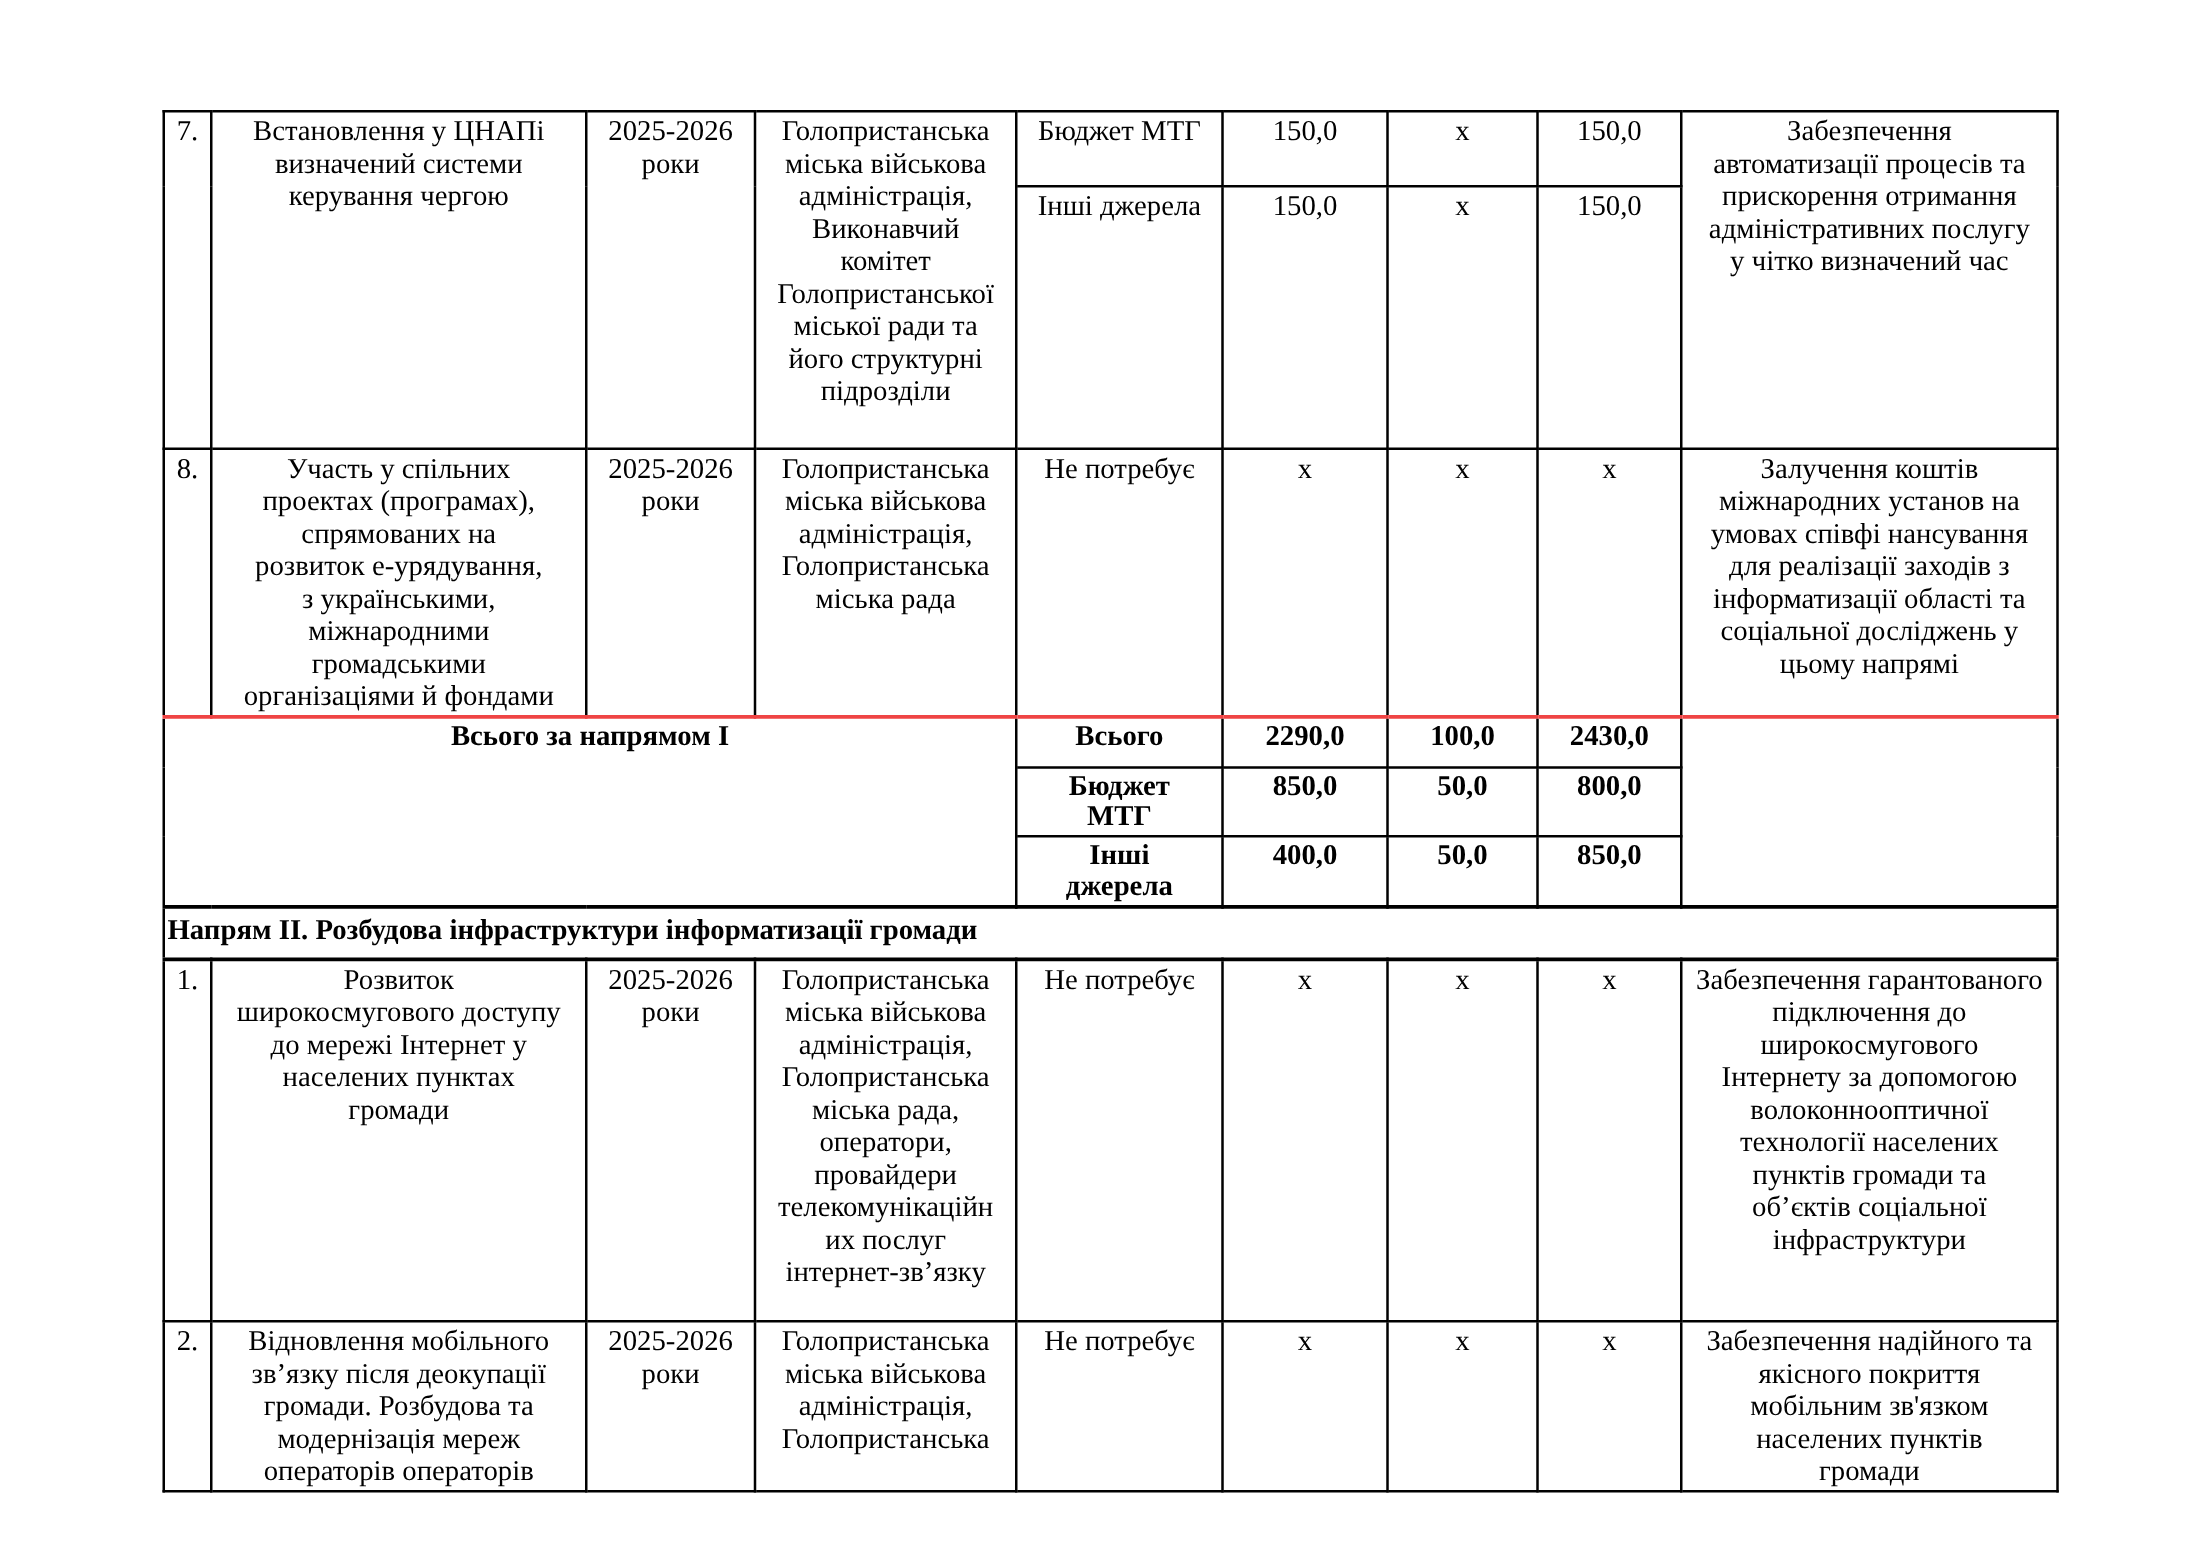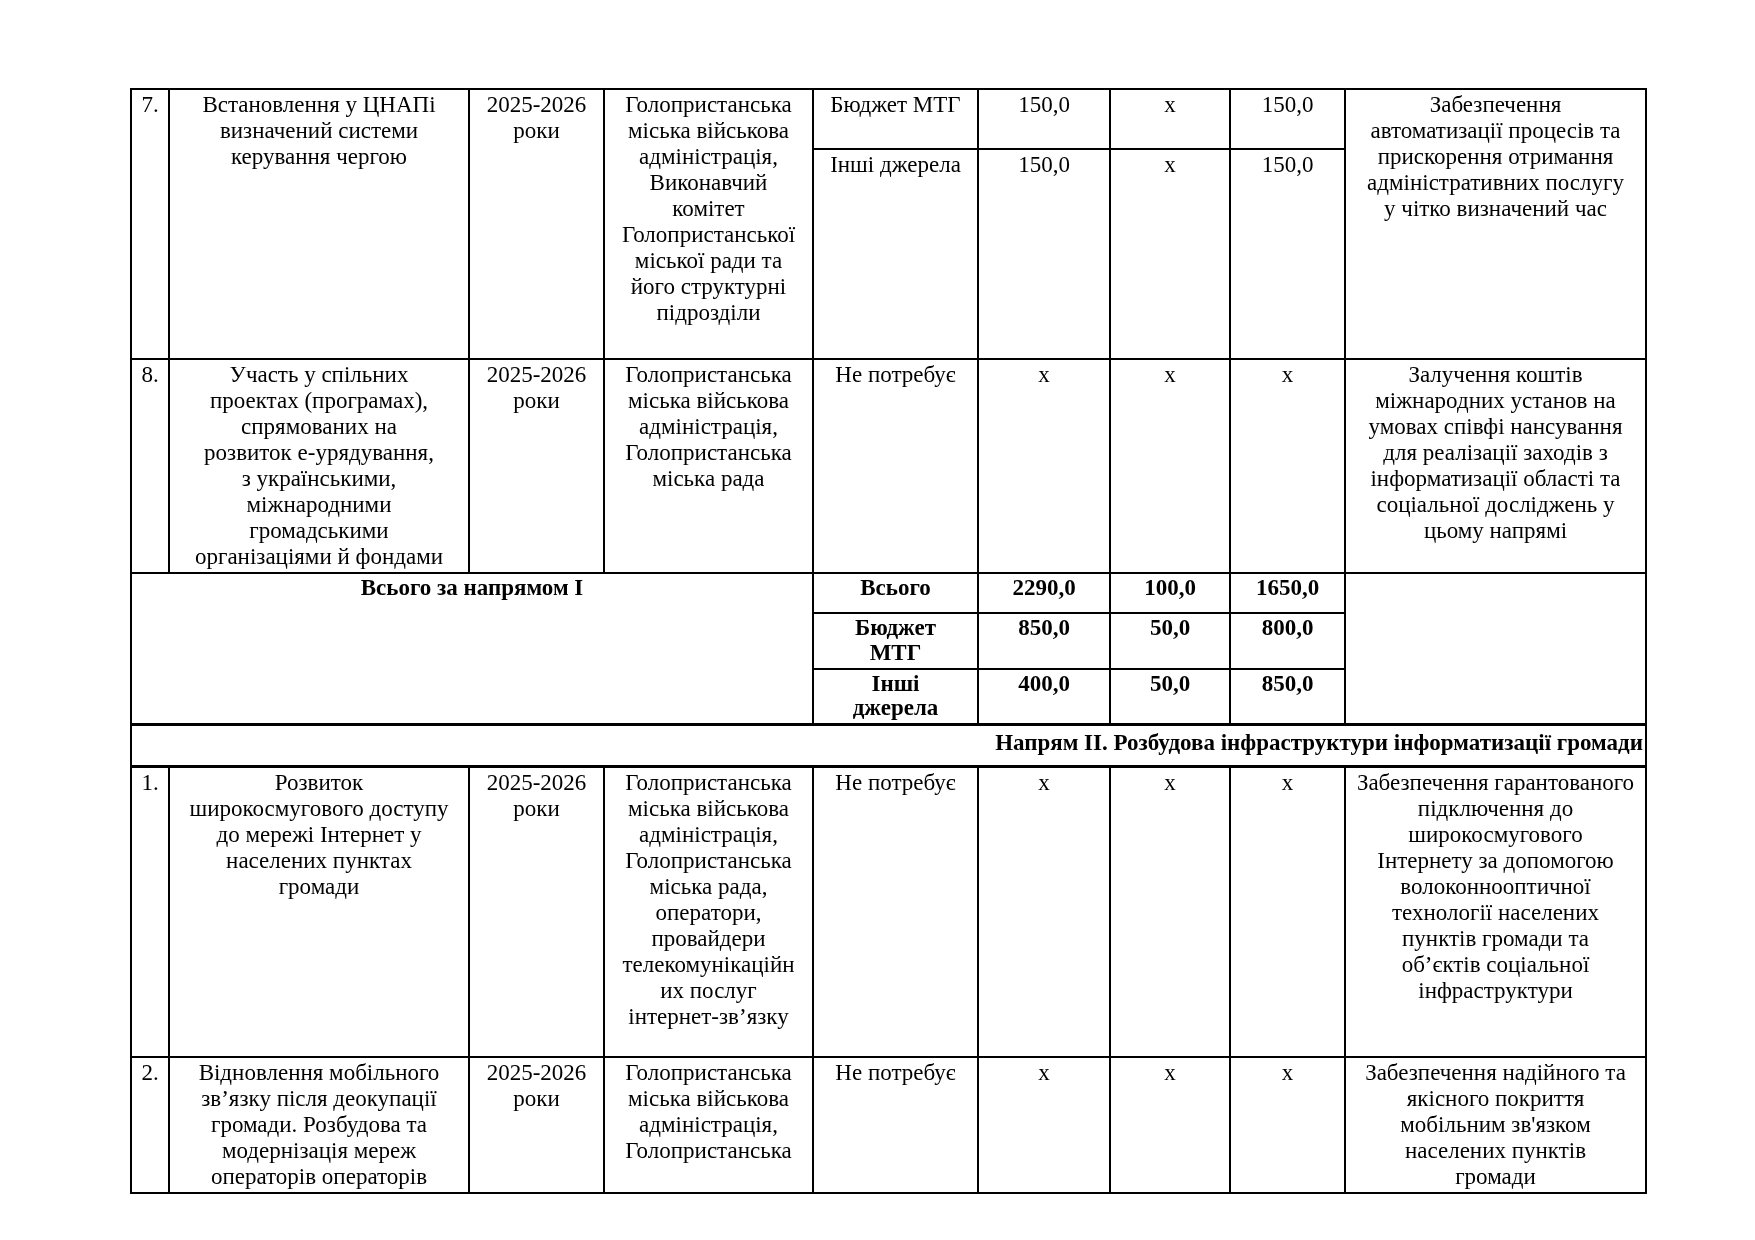--- a/index.html
+++ b/index.html
@@ -28,26 +28,26 @@
   table.program td {
     border: 2px solid #000000;
     vertical-align: top;
     text-align: center;
     padding: 2px 4px;
     white-space: pre-line;
     overflow: hidden;
   }
   td.bold { font-weight: bold; }
   tr.sum td { line-height: 1.08; }
-  tr.sum-top td { border-top: 1px solid #ef4444; }
+  tr.sum-top td { border-top: 3px solid #ef4444; }
   tr.section-header td {
     border-top: 3px solid #000;
     border-bottom: 3px solid #000;
     font-weight: bold;
-    text-align: right;
+    text-align: left;
     padding: 4px 2px;
   }
 </style>
 </head>
 <body>
 
 <div class="page">
   <table class="program">
     <colgroup>
       <col style="width:38px">
@@ -124,21 +124,21 @@
 інформатизації області та
 соціальної досліджень у
 цьому напрямі</td>
     </tr>
 
     <tr class="sum sum-top" style="height:40px">
       <td colspan="4" rowspan="3" class="bold">Всього за напрямом І</td>
       <td class="bold">Всього</td>
       <td class="bold">2290,0</td>
       <td class="bold">100,0</td>
-      <td class="bold">1650,0</td>
+      <td class="bold">2430,0</td>
       <td rowspan="3"></td>
     </tr>
     <tr class="sum" style="height:52px">
       <td class="bold">Бюджет
 МТГ</td>
       <td class="bold">850,0</td>
       <td class="bold">50,0</td>
       <td class="bold">800,0</td>
     </tr>
     <tr class="sum" style="height:52px">

